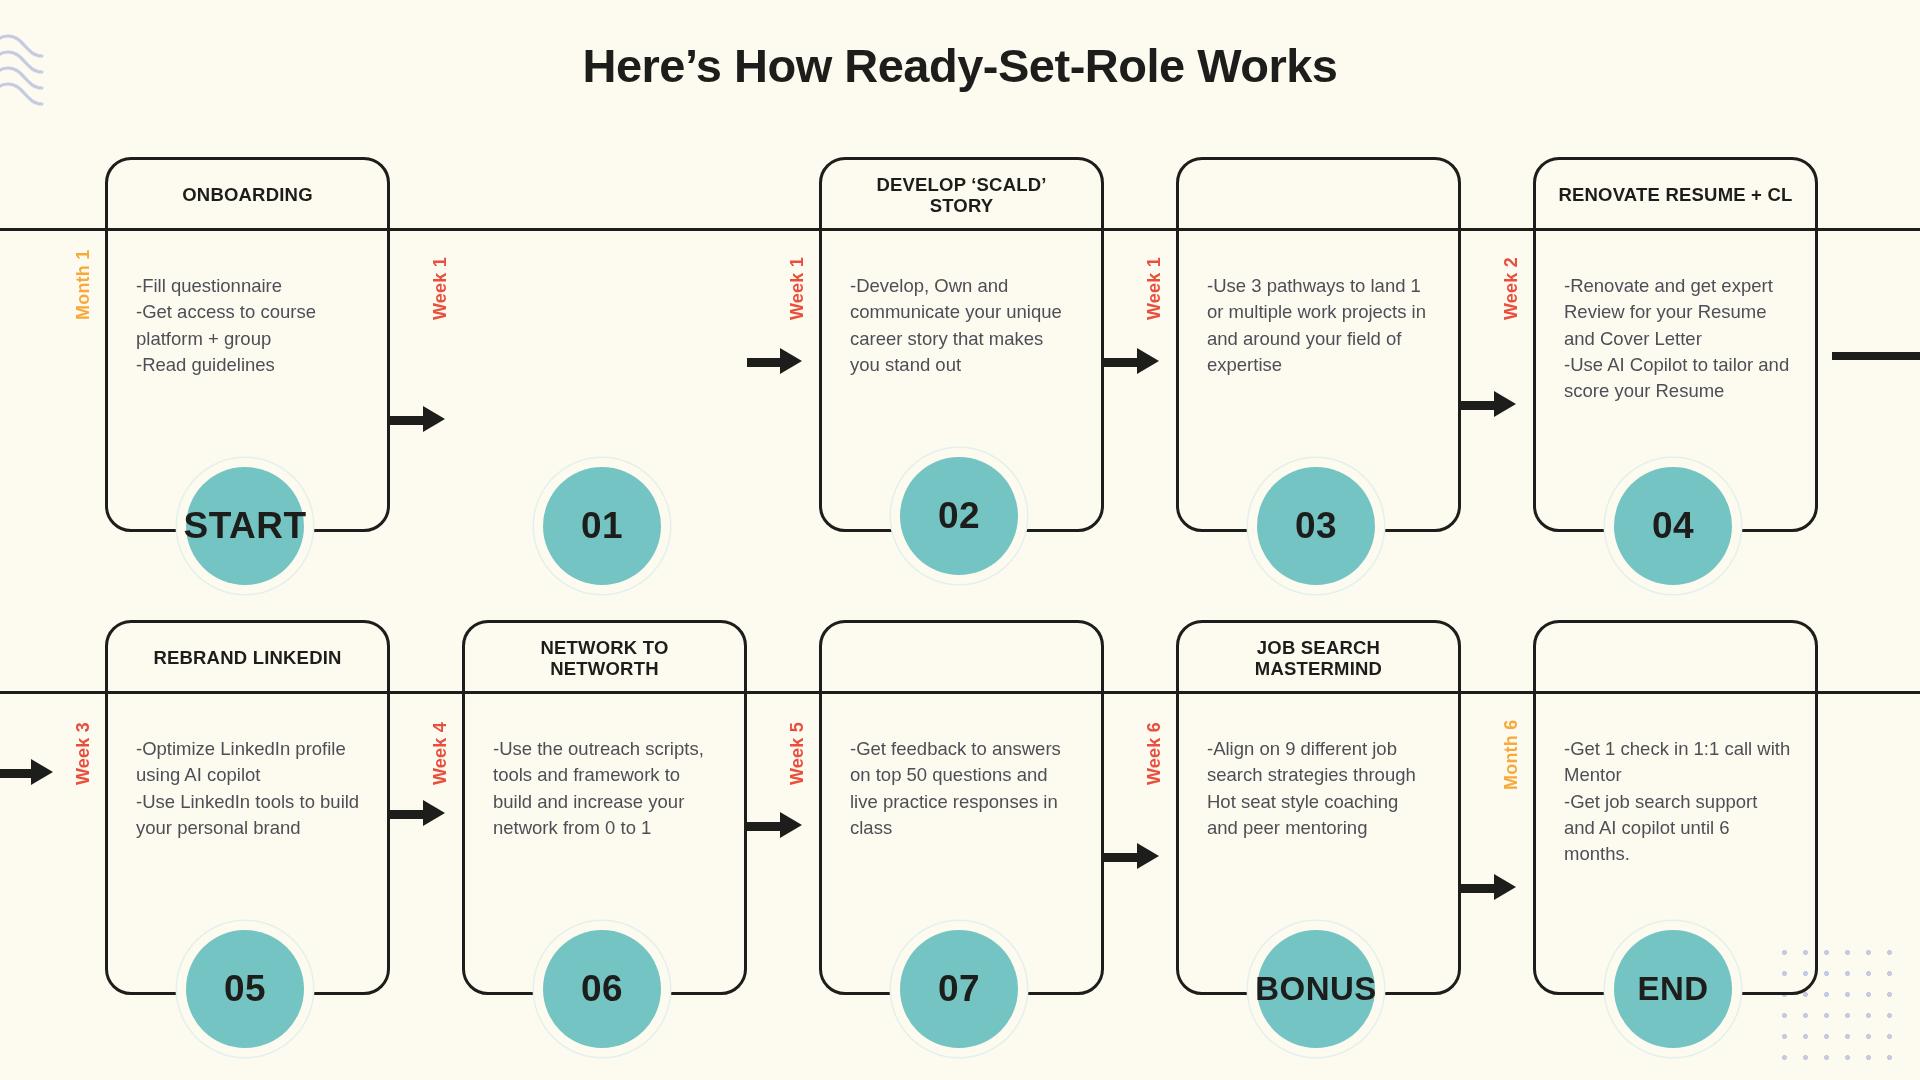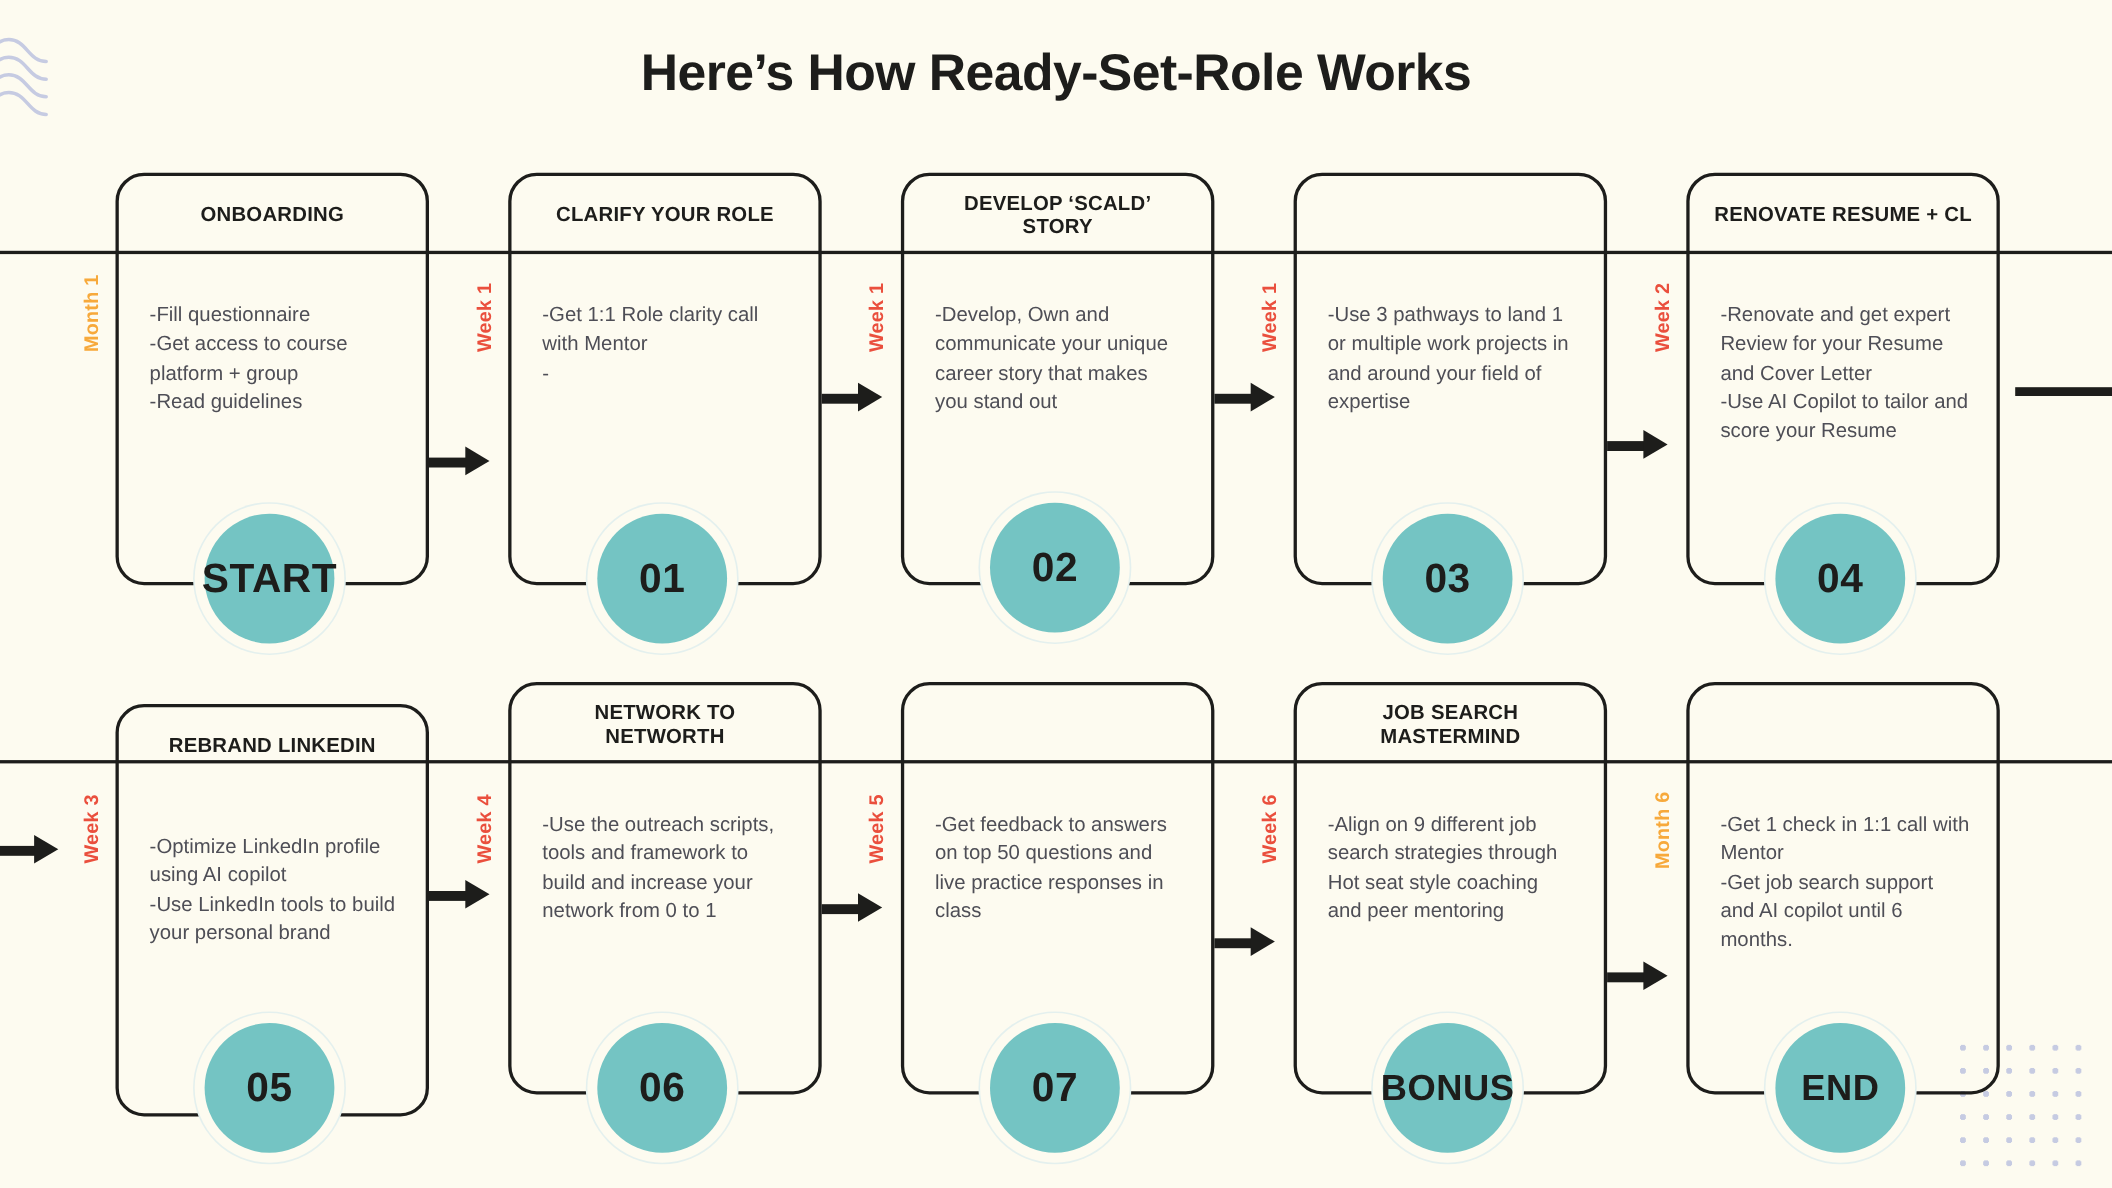--- a/index.html
+++ b/index.html
@@ -105,25 +105,20 @@
   <div class="rail bottom"></div>
 
   <div class="title">Here’s How Ready-Set-Role Works</div>
 
   <div class="card" style="left:105px;  top:157px;">
     <div class="hd">ONBOARDING</div>
     <div class="bd">-Fill questionnaire
 -Get access to course platform + group
 -Read guidelines</div>
   </div>
-  <div class="card" style="left:462px;  top:157px;">
-    <div class="hd">CLARIFY YOUR ROLE</div>
-    <div class="bd">-Get 1:1 Role clarity call with Mentor
--</div>
-  </div>
   <div class="card" style="left:819px;  top:157px;">
     <div class="hd">DEVELOP ‘SCALD’ STORY</div>
     <div class="bd">-Develop, Own and communicate your unique career story that makes you stand out</div>
   </div>
   <div class="card" style="left:1176px; top:157px;">
     <div class="bd">-Use 3 pathways to land 1 or multiple work projects in and around your field of expertise</div>
   </div>
   <div class="card clip" style="left:1533px; top:157px;">
     <div class="hd">RENOVATE RESUME + CL</div>
     <div class="bd">-Renovate and get expert Review for your Resume and Cover Letter
@@ -154,21 +149,21 @@
   </div>
 
   <div class="wrapline" style="left:1832px; top:352px; width:88px; height:8px;"></div>
 
   <div class="node" style="left:186px;  top:467px;">START</div>
   <div class="node" style="left:543px;  top:467px;">01</div>
   <div class="node" style="left:900px;  top:457px;">02</div>
   <div class="node" style="left:1257px; top:467px;">03</div>
   <div class="node" style="left:1614px; top:467px;">04</div>
 
-  <div class="card" style="left:105px;  top:640px;">
+  <div class="card" style="left:105px;  top:620px;">
     <div class="hd">REBRAND LINKEDIN</div>
     <div class="bd">-Optimize LinkedIn profile using AI copilot
 -Use LinkedIn tools to build your personal brand</div>
   </div>
   <div class="card" style="left:462px;  top:620px;">
     <div class="hd">NETWORK TO NETWORTH</div>
     <div class="bd">-Use the outreach scripts, tools and framework to build and increase your network from 0 to 1</div>
   </div>
   <div class="card" style="left:819px;  top:620px;">
     <div class="bd">-Get feedback to answers on top 50 questions and live practice responses in class</div>

